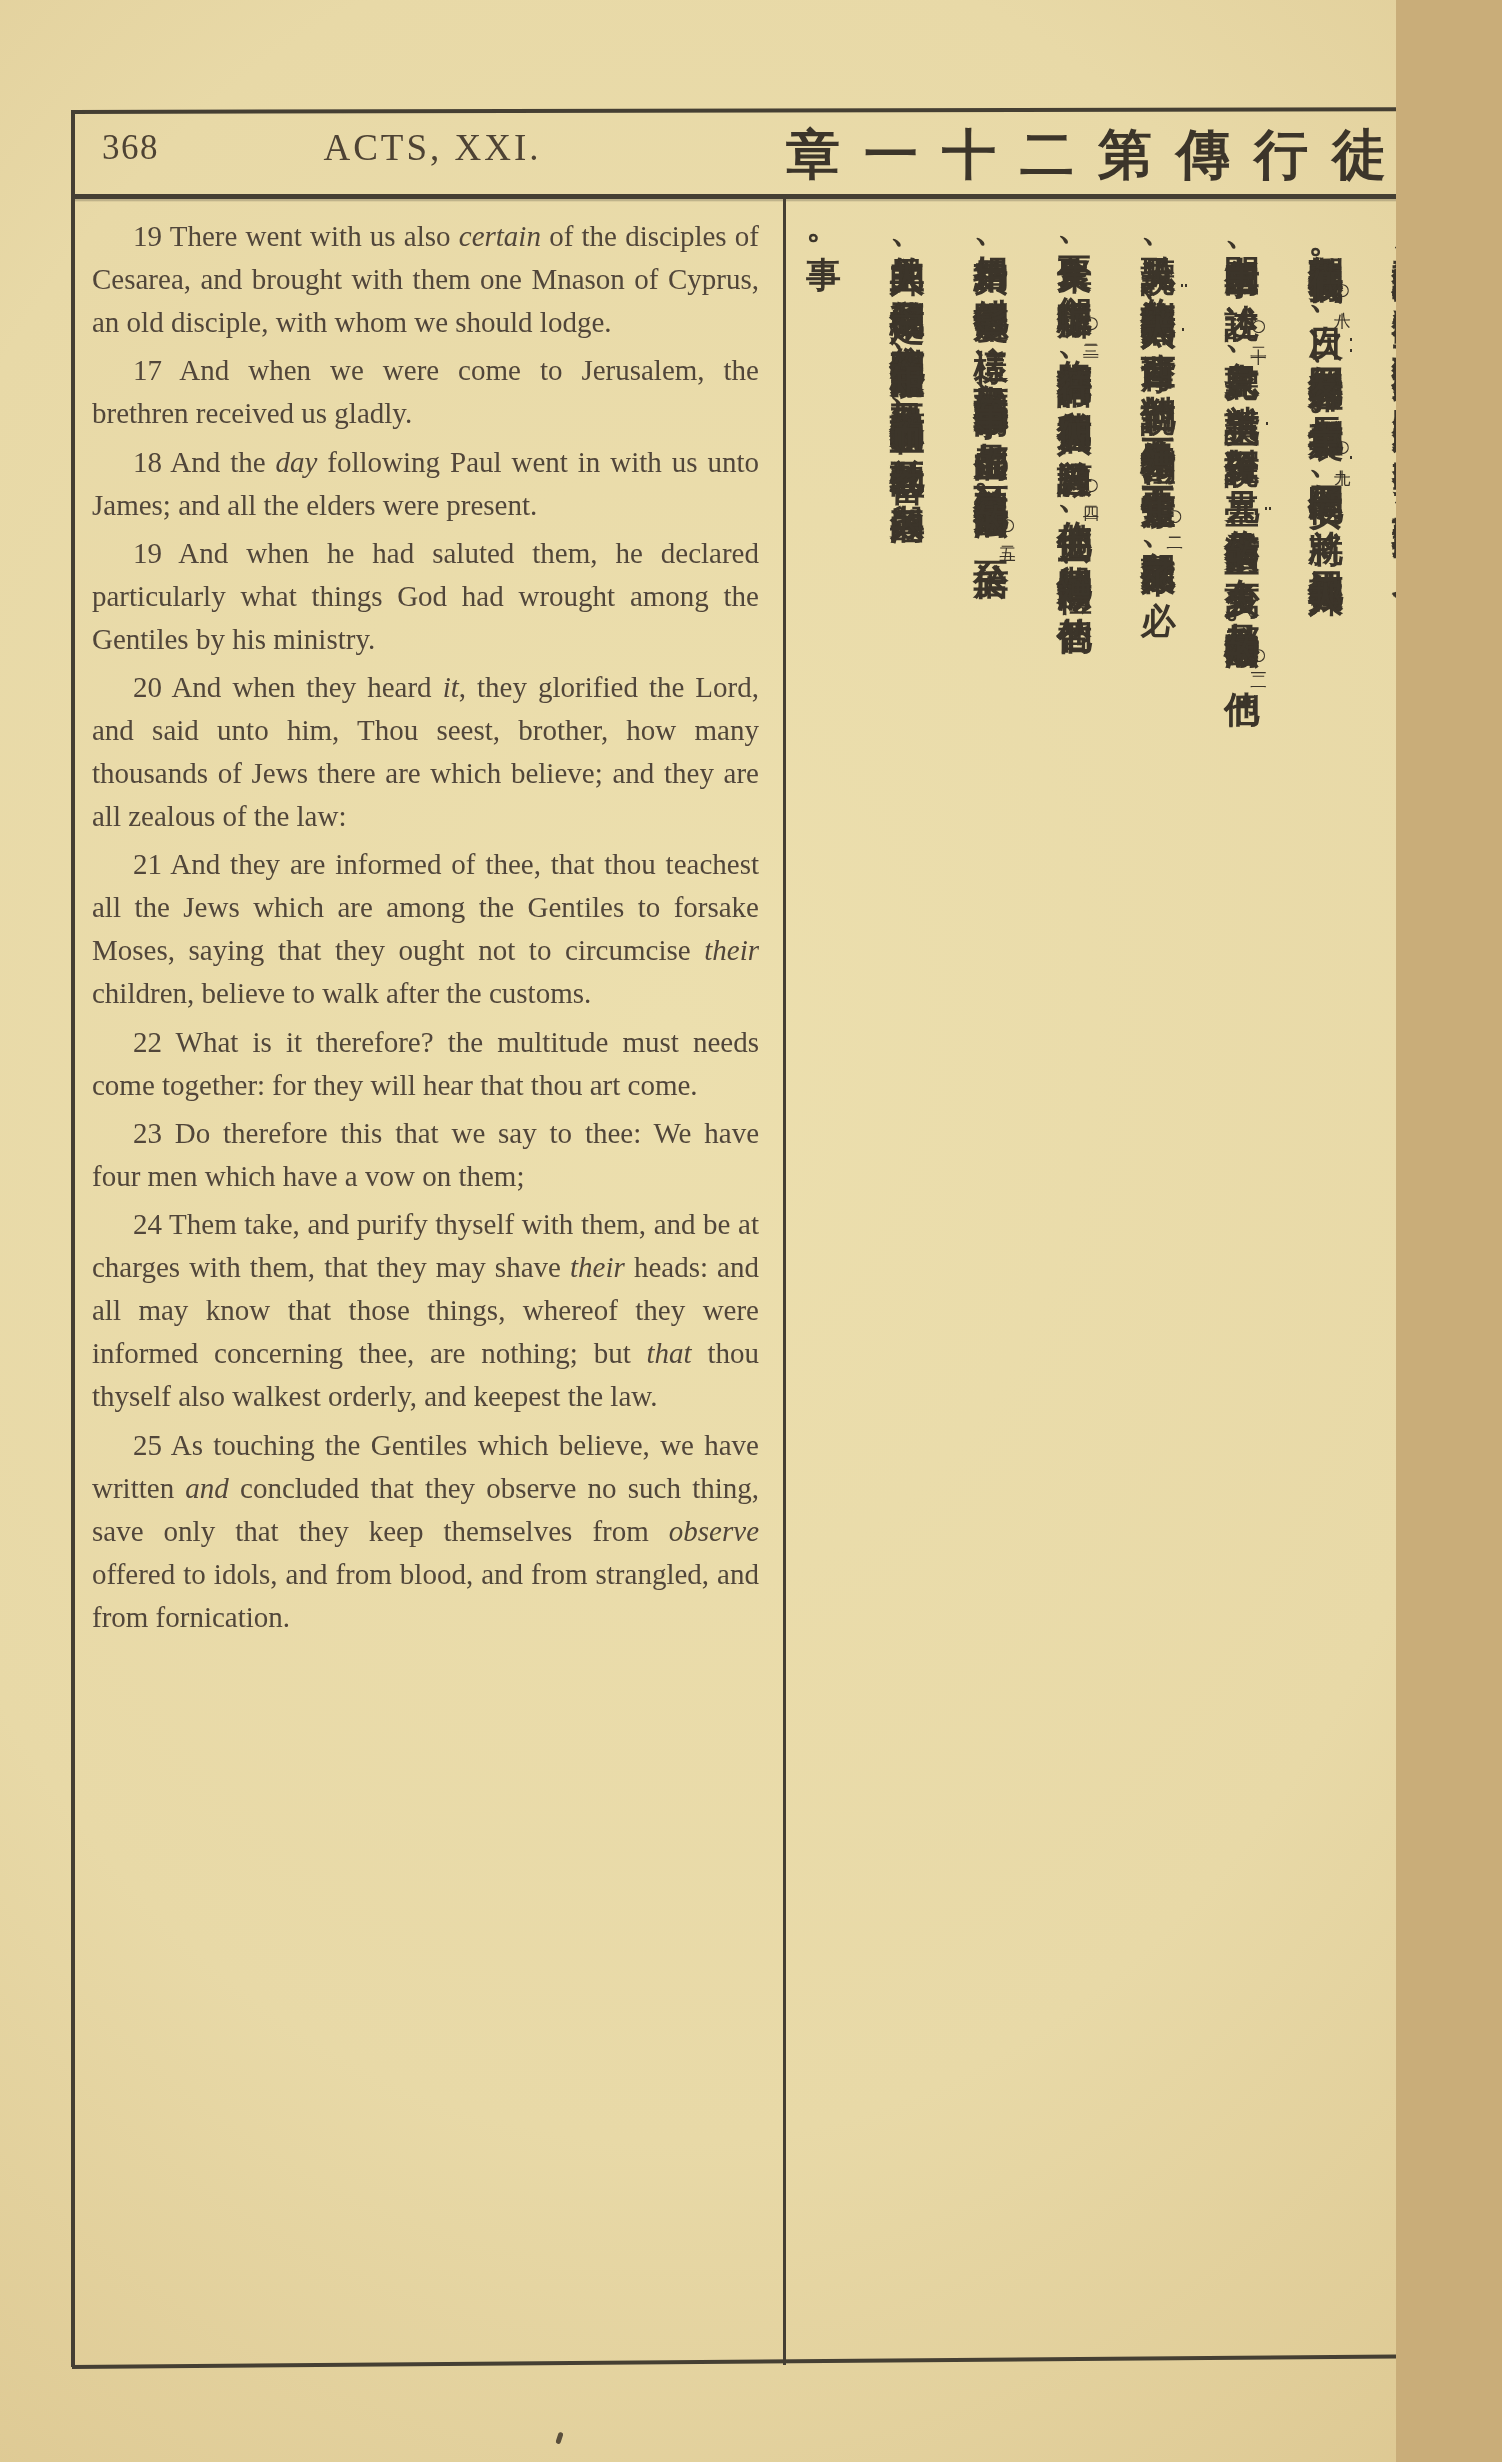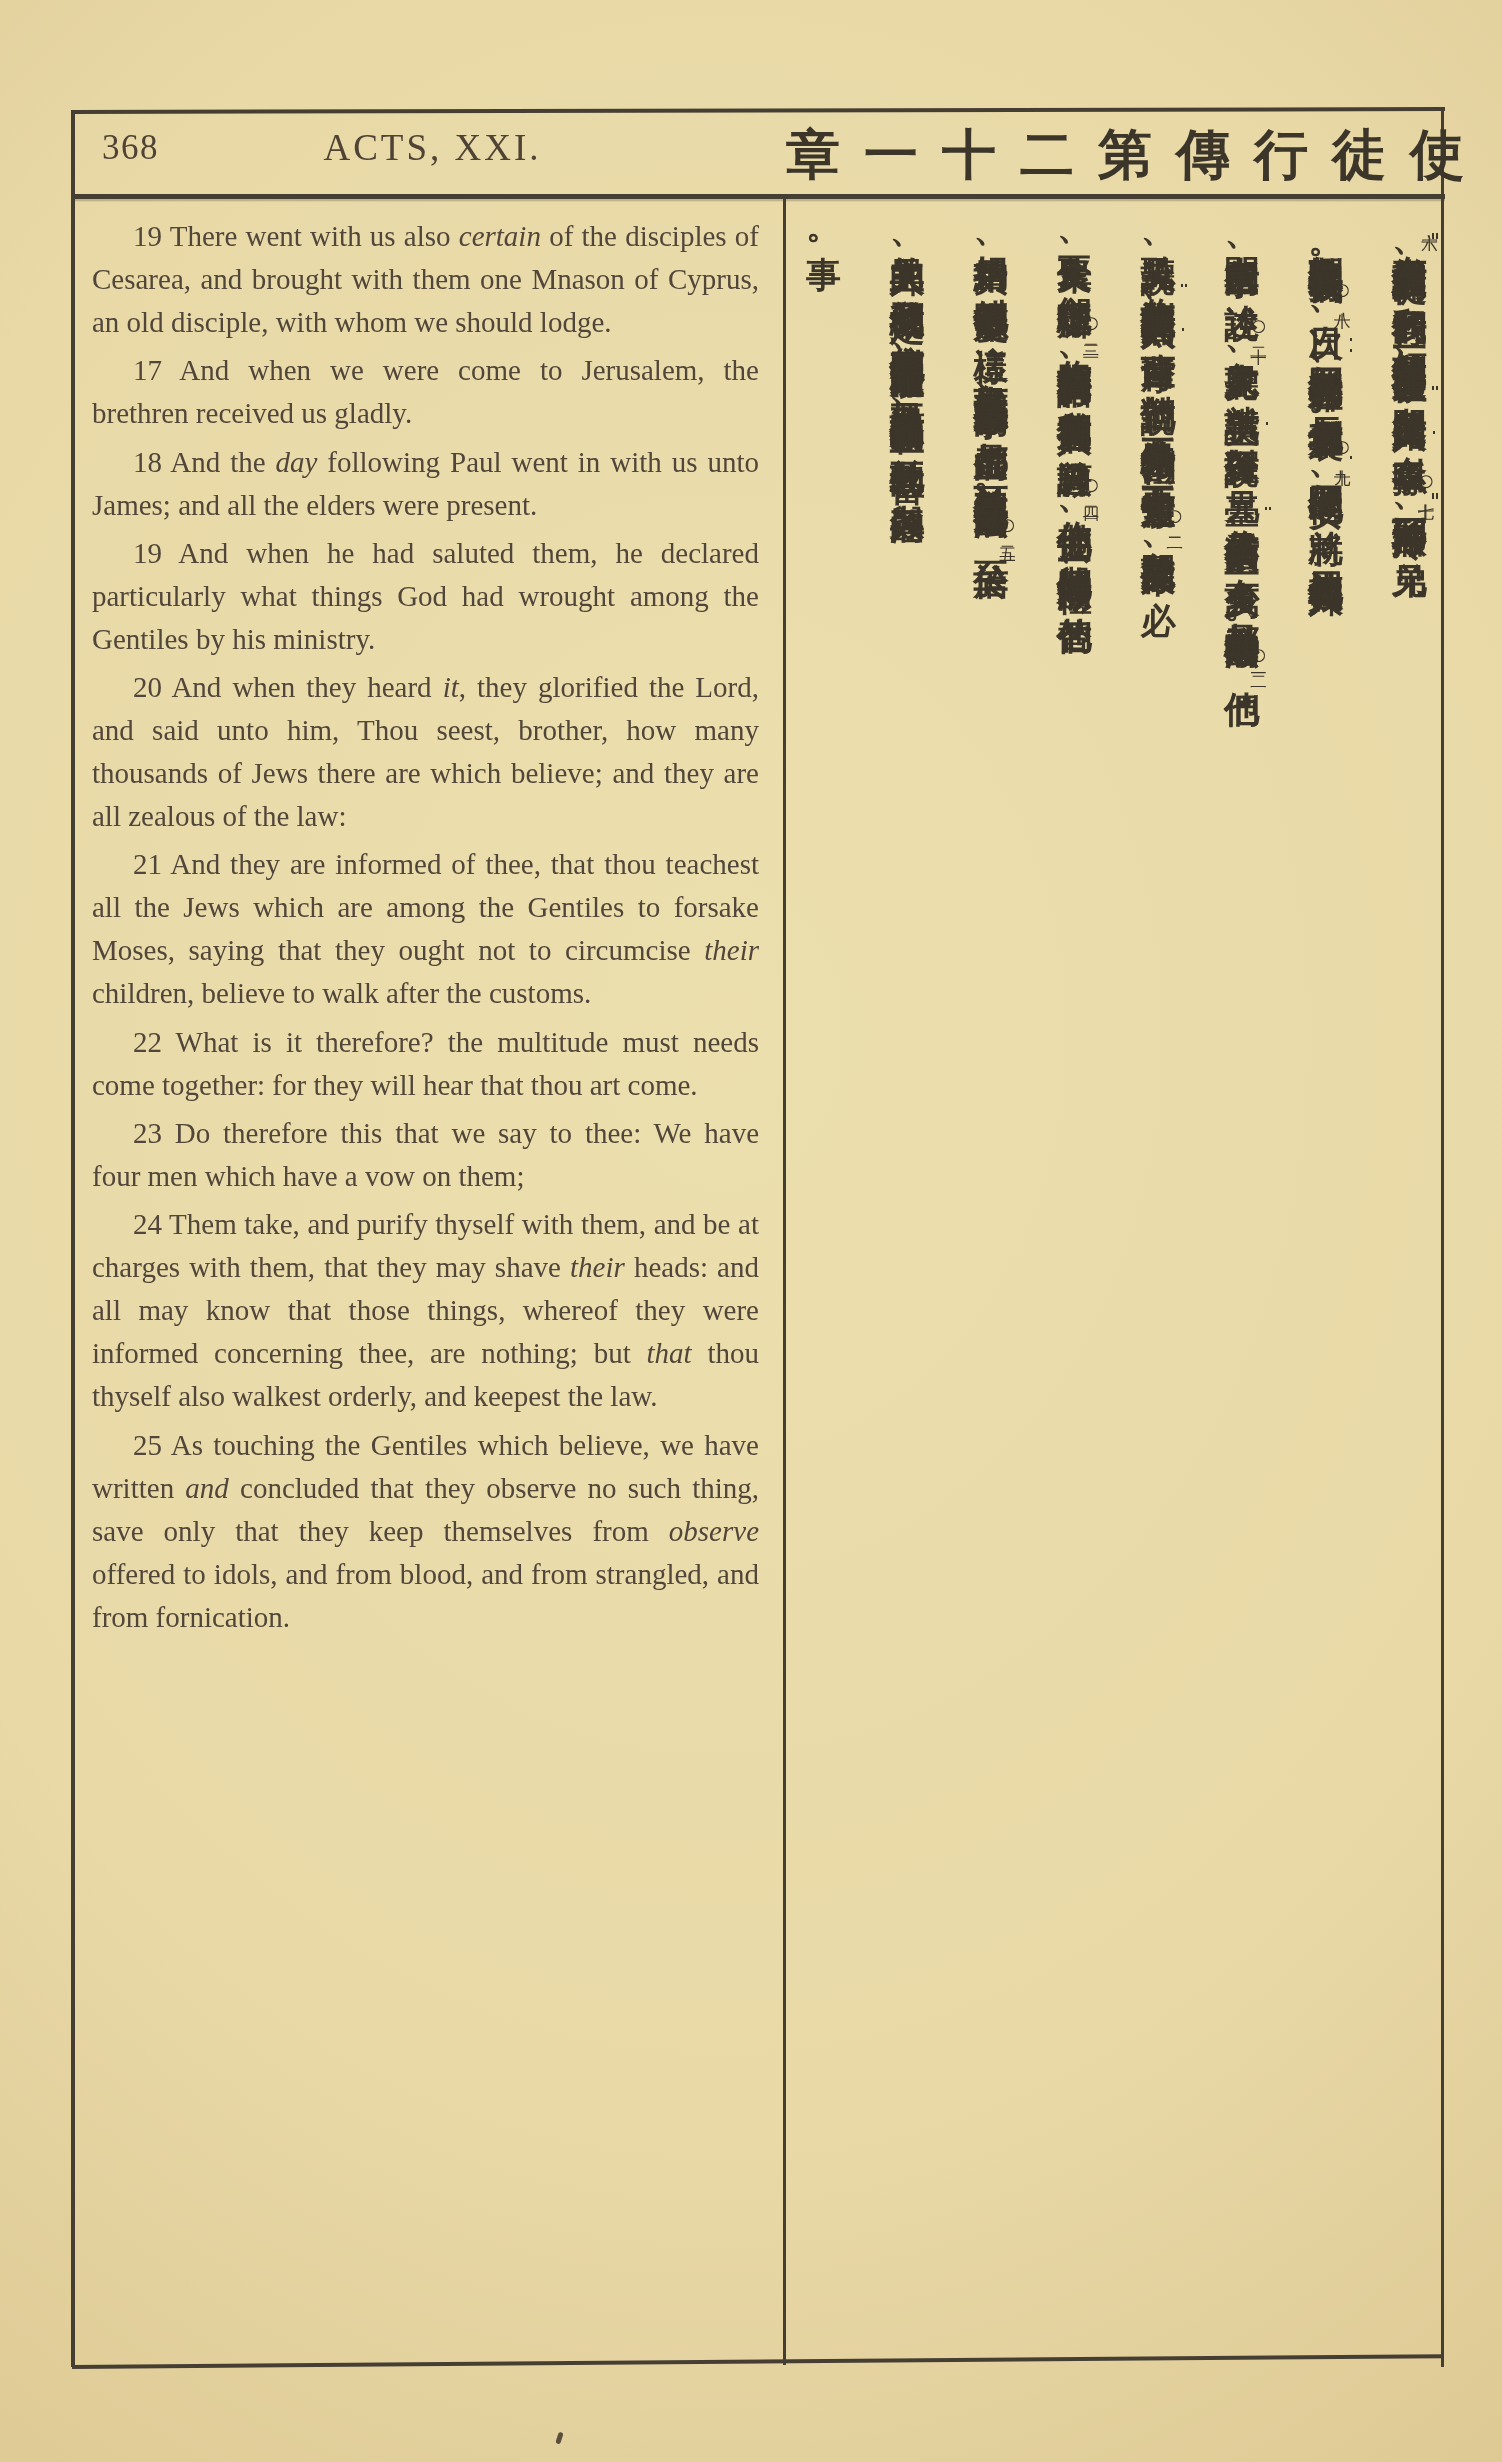--- a/index.html
+++ b/index.html
@@ -2,21 +2,21 @@
 <html style="font-size:12px"><head>
 <meta charset="utf-8">
 <style>
   html,body{margin:0;padding:0;}
   body{
     font-family:"Liberation Serif", serif;
     background:#c9ad79;
   }
   .page{
     position:relative;
-    width:1502px;height:2462px;
+    width:1396px;height:2462px;
     background:radial-gradient(120% 90% at 48% 42%, #ecdfae 0%, #e8d9a7 50%, #ddc892 80%, #c9ad79 100%);
     overflow:hidden;
     color:#4e4334;
   }
   
   .rule{position:absolute;background:#453f33;}
   .rule-top{left:72px;top:110px;width:1373px;height:3.8px;transform:rotate(-0.12deg);transform-origin:left center;}
   .rule-header-bottom{left:72px;top:194px;width:1373px;height:5.3px;box-shadow:0 2.3px 0 rgba(69,63,51,.25);}
   .rule-left{left:71px;top:110px;width:3.8px;height:2257px;}
   .rule-right{left:1441px;top:110px;width:3px;height:2257px;}

